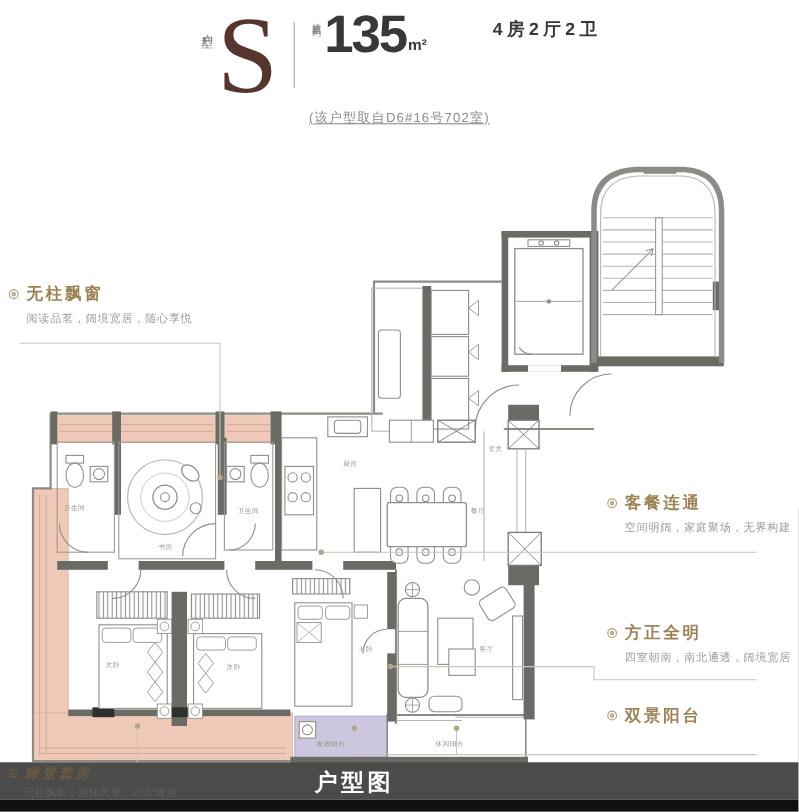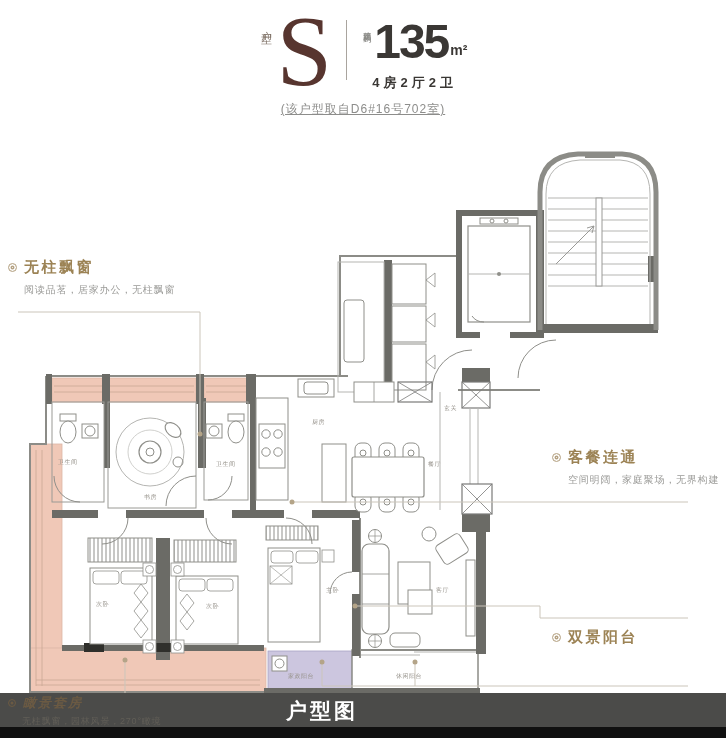--- a/index.html
+++ b/index.html
@@ -5,41 +5,41 @@
   html,body{margin:0;padding:0;}
   body{background:#888;font-family:"Liberation Sans","DejaVu Sans",sans-serif;}
   .page{position:relative;width:726px;height:738px;background:#ffffff;overflow:hidden;margin:0 auto;}
 
   
   .header{position:absolute;top:12px;left:0;width:100%;display:flex;flex-direction:column;align-items:center;z-index:3;}
   .header-row{display:flex;align-items:flex-start;}
   .type-label{writing-mode:vertical-rl;font-size:11px;letter-spacing:3px;color:#7d6f64;margin-top:10px;}
   .letter-s{font-family:"Liberation Serif","DejaVu Serif",serif;font-size:100px;line-height:0.78;color:#57352f;margin:0 6px 0 3px;font-weight:400;}
   .hdr-divider{width:1px;height:60px;background:#a9a49e;margin:8px 13px 0 8px;}
-  .hdr-right{display:flex;flex-direction:column;margin-top:10px;}
+  .hdr-right{display:flex;gap:48px;}
   .area-row{display:flex;align-items:flex-start;}
   .area-prefix{writing-mode:vertical-rl;font-size:8px;color:#8a8a86;letter-spacing:1px;margin:3px 3px 0 0;height:44px;}
   .area-value{font-size:48px;font-weight:800;color:#3a3734;line-height:0.82;letter-spacing:-2px;}
   .area-unit{font-size:14px;font-weight:700;color:#3a3734;margin:20px 0 0 2px;}
-  .layout-text{font-size:13px;font-weight:700;color:#3a3734;letter-spacing:4px;margin-top:5px;padding-left:12px;}
+  .layout-text{font-size:16px;font-weight:700;color:#3a3734;letter-spacing:4px;margin-top:5px;padding-left:12px;}
   .source-note{font-size:12px;color:#8d8d8b;letter-spacing:1px;margin-top:9px;text-decoration:underline;}
 
   
   .plan-svg{position:absolute;left:0;top:0;width:726px;height:738px;z-index:1;}
   .lbl{font-size:6px;fill:#97938c;letter-spacing:0.5px;}
 
   
   .ann{position:absolute;z-index:4;}
   .ann-title{display:flex;align-items:center;font-size:15px;font-weight:700;letter-spacing:2.5px;color:#9c8355;}
   .ring{display:inline-block;width:7px;height:7px;border:1.5px solid #b5a283;border-radius:50%;margin-right:7px;background:#fff;box-shadow:inset 0 0 0 1.5px #fff, inset 0 0 0 3px #b5a283;}
   .ann-desc{font-size:10px;color:#9b9b98;letter-spacing:0.8px;margin-top:6px;padding-left:16px;white-space:nowrap;}
   .ann-left{left:8px;top:258px;}
   .ann-r1{left:552px;top:448px;}
   .ann-r2{left:552px;top:566px;}
-  .ann-r3{left:552px;top:628px;}
+  .ann-r3{left:552px;top:641px;}
   .ann-dark{left:8px;top:694px;z-index:6;}
   .ann-dark .ann-title{font-size:13px;color:#6b5a43;letter-spacing:2px;font-style:italic;}
   .ann-dark .ring{border-color:#6b5a43;box-shadow:inset 0 0 0 1.5px #4b4b49, inset 0 0 0 3px #6b5a43;background:#4b4b49;width:6px;height:6px;}
   .ann-dark .ann-desc{font-size:9px;color:#615e57;margin-top:3px;padding-left:14px;}
 
   
   .footer-band{position:absolute;left:0;top:693px;width:726px;height:34px;background:#4b4b49;z-index:5;}
   .footer-black{position:absolute;left:0;top:727px;width:726px;height:11px;background:#101010;z-index:5;}
   .footer-caption{position:absolute;left:0;top:697px;width:644px;text-align:center;font-size:21px;font-weight:700;color:#ffffff;letter-spacing:3px;z-index:6;}
 </style>
@@ -324,31 +324,38 @@
       <text class="lbl" x="288" y="678">家政阳台</text>
       <text class="lbl" x="396" y="678">休闲阳台</text>
     </g>
   </svg>
 
   <div class="ann ann-left">
     <div class="ann-title">
         <span class="ring"></span>
         <span>无柱飘窗</span>
       </div>
-    <div class="ann-desc">阅读品茗，居家办公，无柱飘窗</div>
+    <div class="ann-desc">阅读品茗，阔境宽居，随心享悦</div>
   </div>
 
   <div class="ann ann-r1">
     <div class="ann-title">
         <span class="ring"></span>
         <span>客餐连通</span>
       </div>
     <div class="ann-desc">空间明阔，家庭聚场，无界构建</div>
   </div>
 
+  <div class="ann ann-r2">
+    <div class="ann-title">
+        <span class="ring"></span>
+        <span>方正全明</span>
+      </div>
+    <div class="ann-desc">四室朝南，南北通透，阔境宽居</div>
+  </div>
 
   <div class="ann ann-r3">
     <div class="ann-title">
         <span class="ring"></span>
         <span>双景阳台</span>
       </div>
   </div>
 
   <div class="footer-band"></div>
   <div class="footer-black"></div>

